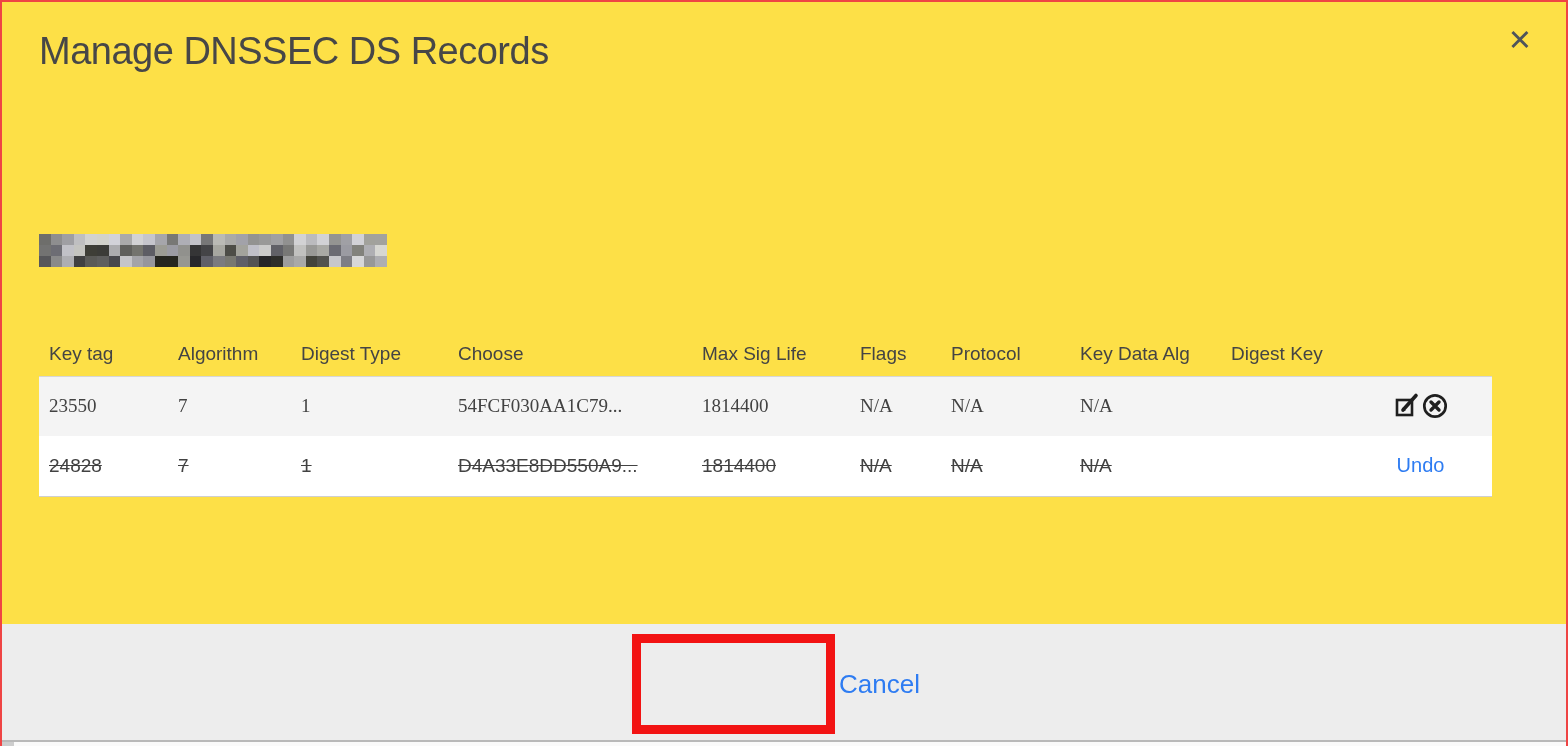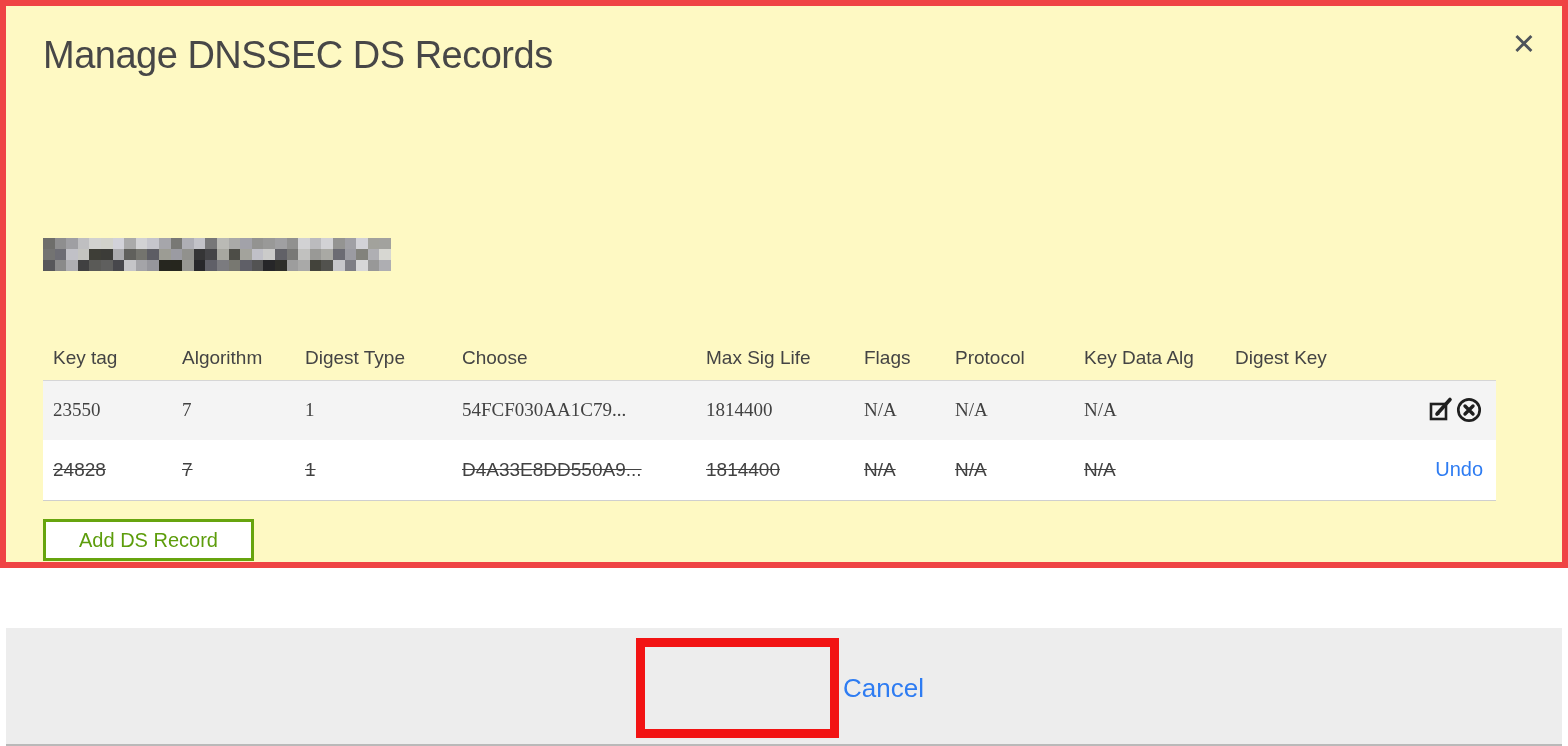--- a/index.html
+++ b/index.html
@@ -4,23 +4,23 @@
 <style>
   * { margin: 0; padding: 0; box-sizing: border-box; }
   html, body { width: 1568px; height: 746px; overflow: hidden; }
   body {
     font-family: "Liberation Sans", "DejaVu Sans", sans-serif;
     background: #fff;
   }
   .screen {
     position: relative;
     width: 1568px;
-    height: 568px;
-    background: #fef9c3;
-    border: 6px solid #ef4444;
+    height: 746px;
+    background: #fde047;
+    border: 2px solid #ef4444;
   }
 
   
   .modal-title {
     position: absolute;
     left: 37px; top: 28px;
     font-size: 38px;
     font-weight: 400;
     color: #474747;
     letter-spacing: -0.5px;
@@ -87,21 +87,21 @@
     font-family: Liberation Serif, serif;
   }
   .row-deleted {
     background: #ffffff;
     border-bottom: 1px solid #cfcfcf;
   }
   .row-deleted td { text-decoration: line-through; }
   .row-deleted td.no-strike { text-decoration: none; }
   td.actions-cell {
     padding-right: 13px;
-    text-align: right;
+    text-align: center;
   }
   .icon-btn {
     display: inline-block;
     width: 28px; height: 28px;
     vertical-align: middle;
     cursor: pointer;
   }
   .icon-btn svg { display: block; width: 28px; height: 28px; }
   .undo-link {
     color: #2e7cf2;
@@ -345,21 +345,20 @@
         <td>N/A</td>
         <td>N/A</td>
         <td></td>
         <td class="actions-cell no-strike">
           <a class="undo-link">Undo</a>
         </td>
       </tr>
     </tbody>
   </table>
 
-  <button class="add-ds-btn" style="background:#fff">Add DS Record</button>
 
   <div class="footer"></div>
 
 
   <a class="cancel-link">Cancel</a>
 
   <div class="annotation-rect"></div>
 
   <div class="bottom-strip"></div>
   <div class="bottom-notch"></div>

